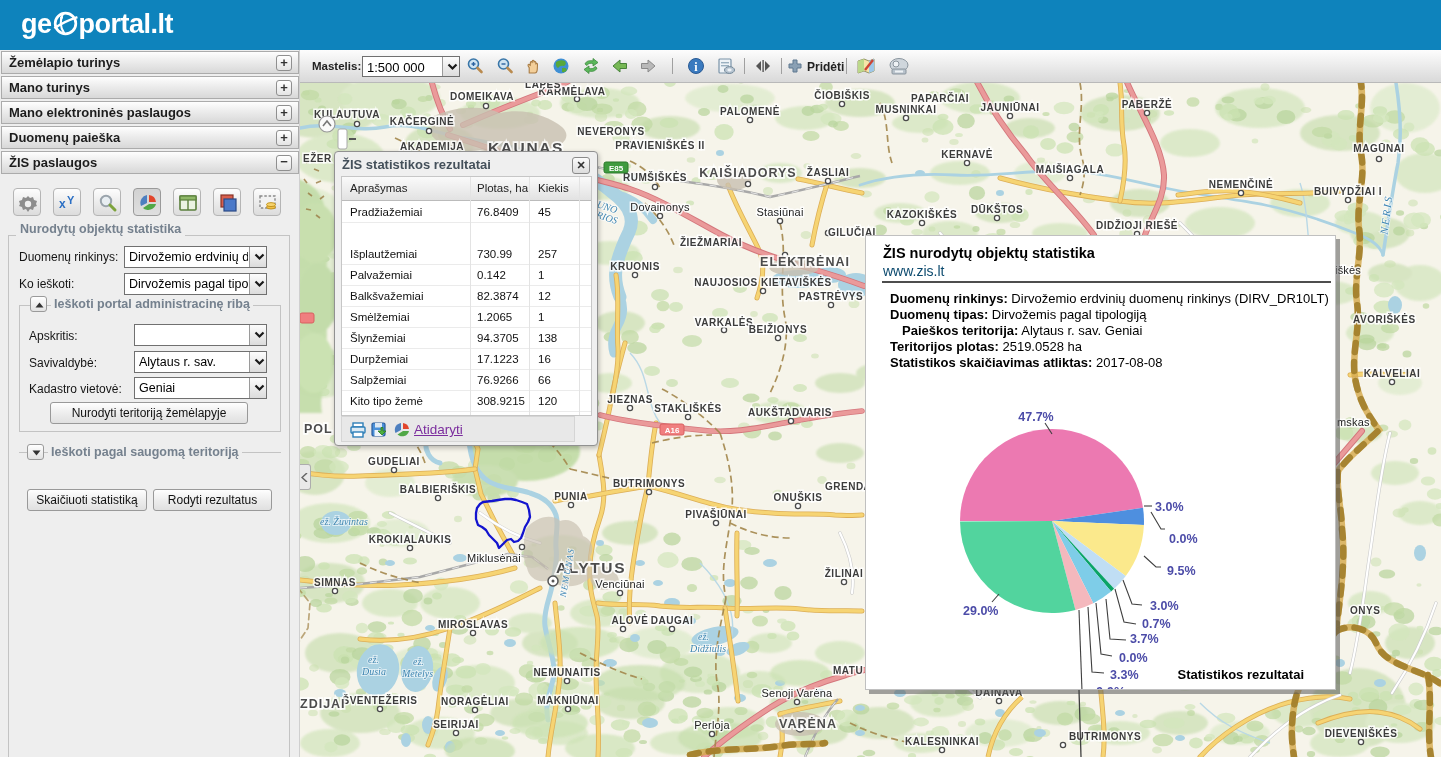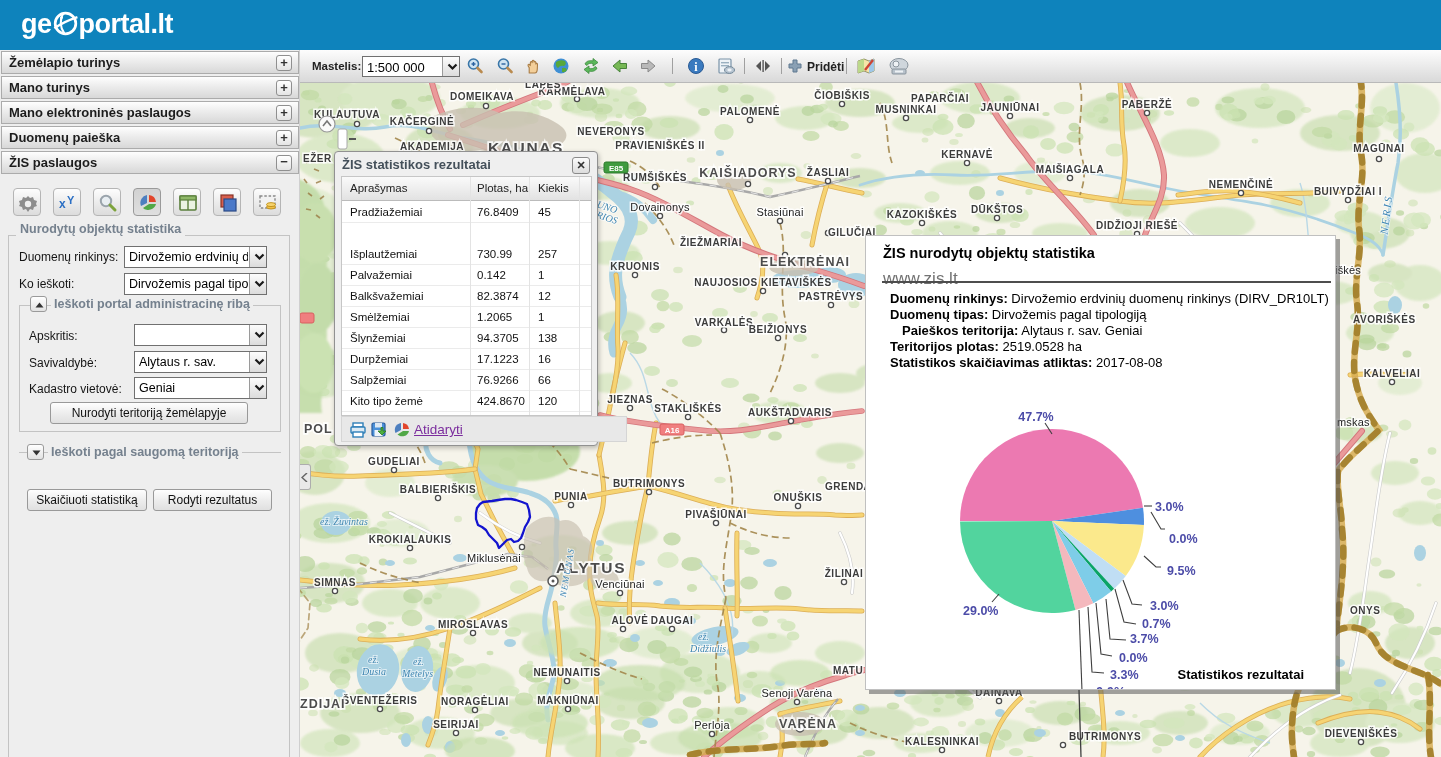--- a/index.html
+++ b/index.html
@@ -36,25 +36,25 @@
   
   #dlg { position:absolute; left:334px; top:151px; width:264px; height:295px; background:#efefef; border:1px solid #919191; border-radius:4px; box-shadow:1px 2px 5px rgba(0,0,0,0.25); }
   #dlgtitle { position:absolute; left:7px; top:5px; font-size:13px; font-weight:bold; color:#44505a; }
   #dlgclose { position:absolute; right:7px; top:5px; width:18px; height:17px; border:1px solid #8a8a8a; border-radius:3px; background:linear-gradient(#fcfcfc,#dcdcdc); text-align:center; font-size:11px; font-weight:bold; color:#333; line-height:15px; }
   #dtable { position:absolute; left:6px; top:24px; width:251px; height:240px; background:#fff; border:1px solid #c6c6c6; }
   #dtable .hdr { position:absolute; left:0; top:0; width:249px; height:24px; background:linear-gradient(#fafafa,#e2e2e2); border-bottom:1px solid #bbb; }
   .hcell { position:absolute; top:5px; font-size:11.5px; color:#222; }
   .drow { position:absolute; left:0; width:249px; height:21px; border-bottom:1px solid #ebebeb; }
   .dc { position:absolute; top:4px; font-size:11.5px; color:#111; white-space:nowrap; }
   .vline { position:absolute; top:0; width:1px; background:#e3e3e3; }
-  #dfoot { position:absolute; left:6px; top:264px; width:286px; height:26px; background:#e8e8e8; border:1px solid #d5d5d5; }
+  #dfoot { position:absolute; left:6px; top:264px; width:234px; height:26px; background:#e8e8e8; border:1px solid #d5d5d5; }
   
   #stats { position:absolute; left:865px; top:235px; width:471px; height:455px; background:#fff; border:1px solid #c0c0c0; box-shadow:4px 4px 0 rgba(90,90,90,0.55); overflow:hidden; }
   #stats h1 { font-size:14.5px; color:#000; position:absolute; left:17px; top:9px; font-weight:bold; }
-  #stats .www { position:absolute; left:17px; top:27px; font-size:17px; color:#737373;margin-top:6px; }
+  #stats .www { position:absolute; left:17px; top:27px; font-size:14px; color:#0c4a6e; }
   #stats .rule { position:absolute; left:16px; top:45px; width:449px; height:2px; background:#4d4d4d; }
   .sline { position:absolute; left:24px; font-size:13px; color:#000; white-space:nowrap; }
 </style>
 </head>
 <body>
 <div id="page">
 
   <div id="header">
     <div id="logo">ge<svg width="27" height="27" viewBox="0 0 34 34" style="vertical-align:-4px">
           <circle cx="17" cy="17" r="13" fill="none" stroke="#fff" stroke-width="3.4"></circle>
@@ -1714,21 +1714,21 @@
           <span class="dc" style="left:135px;">17.1223</span>
           <span class="dc" style="left:196px;">16</span>
         </div>
       <div class="drow" style="top:193px;">
           <span class="dc" style="left:8px;">Salpžemiai</span>
           <span class="dc" style="left:135px;">76.9266</span>
           <span class="dc" style="left:196px;">66</span>
         </div>
       <div class="drow" style="top:214px;">
           <span class="dc" style="left:8px;">Kito tipo žemė</span>
-          <span class="dc" style="left:135px;">424.8670</span>
+          <span class="dc" style="left:135px;">308.9215</span>
           <span class="dc" style="left:196px;">120</span>
         </div>
       <div class="vline" style="left:128px; height:238px;"></div>
       <div class="vline" style="left:187px; height:238px;"></div>
       <div class="vline" style="left:237px; height:238px;"></div>
     </div>
     <div id="dfoot">
       <svg style="position:absolute; left:7px; top:4px;" width="18" height="18" viewBox="0 0 18 18">
           <rect x="4" y="2" width="10" height="4" fill="#fff" stroke="#2e7fb8" stroke-width="1.4"></rect>
           <rect x="2" y="6" width="14" height="6" rx="1" fill="#dceaf4" stroke="#2e7fb8" stroke-width="1.4"></rect>

